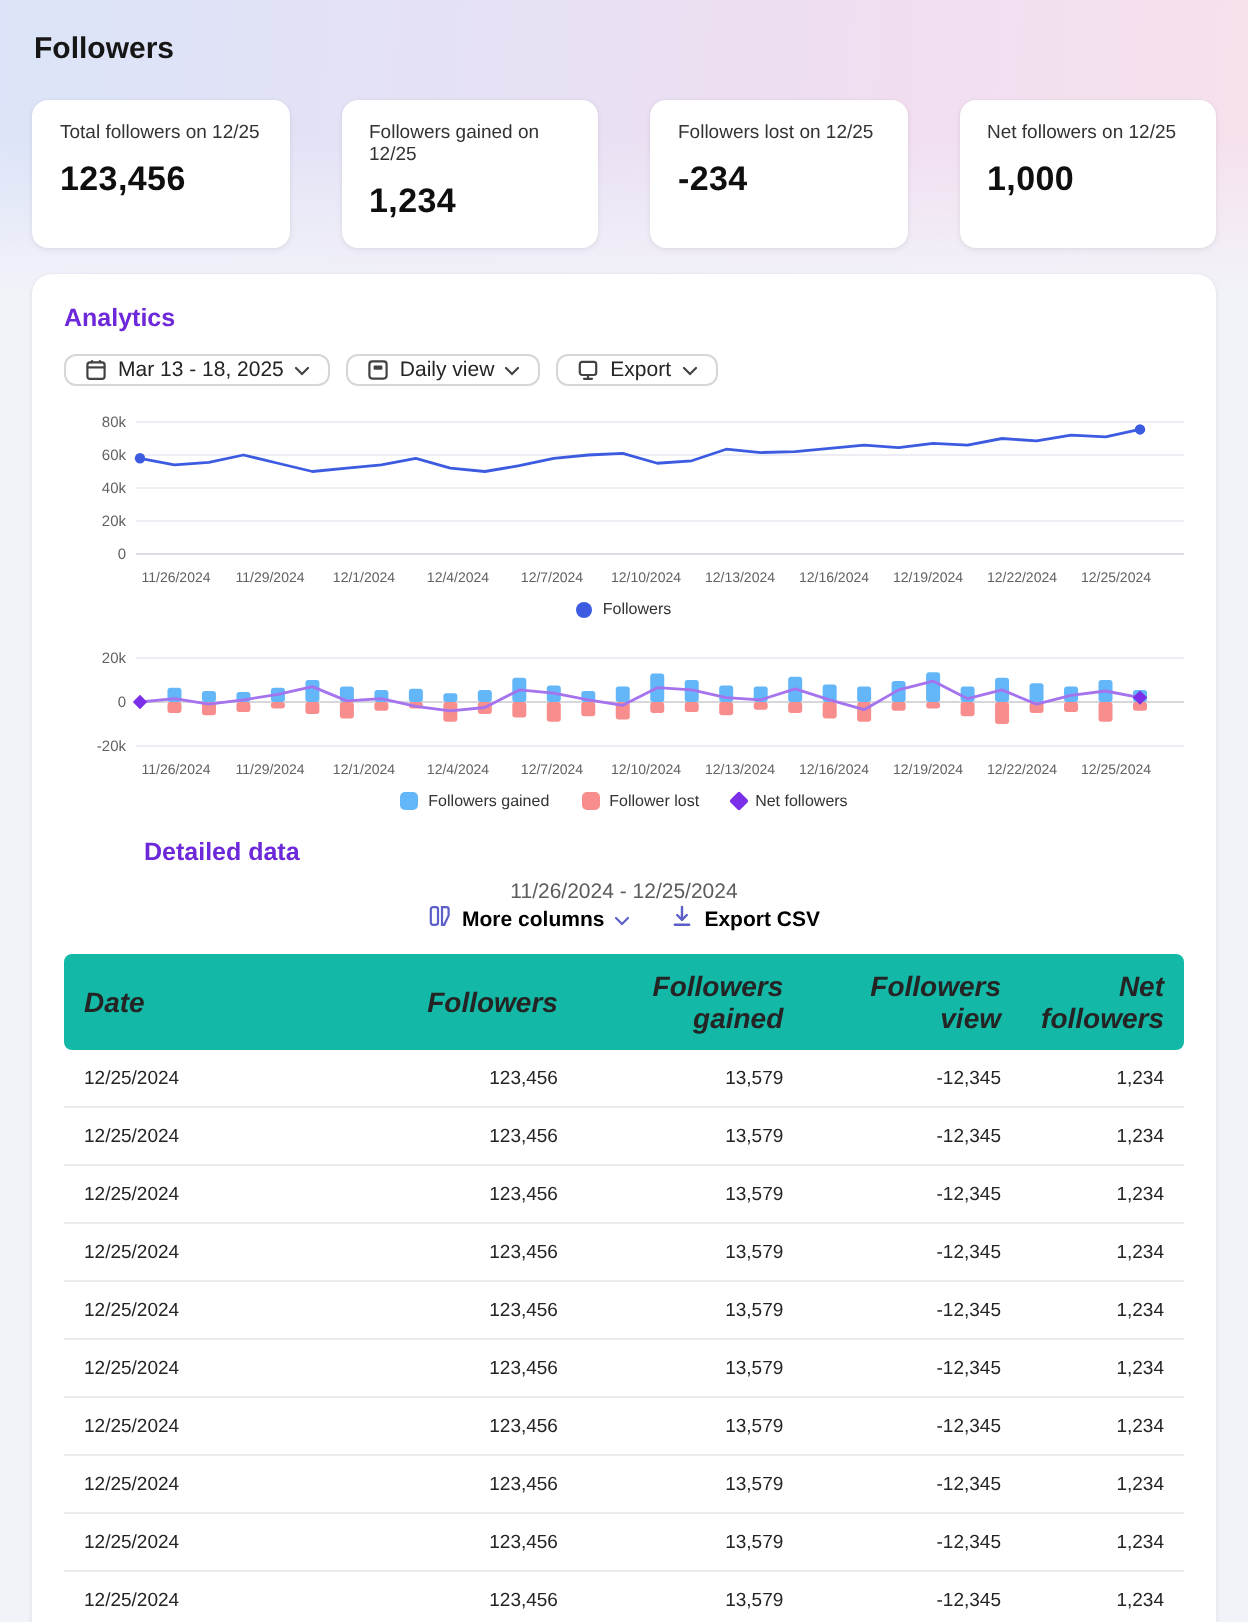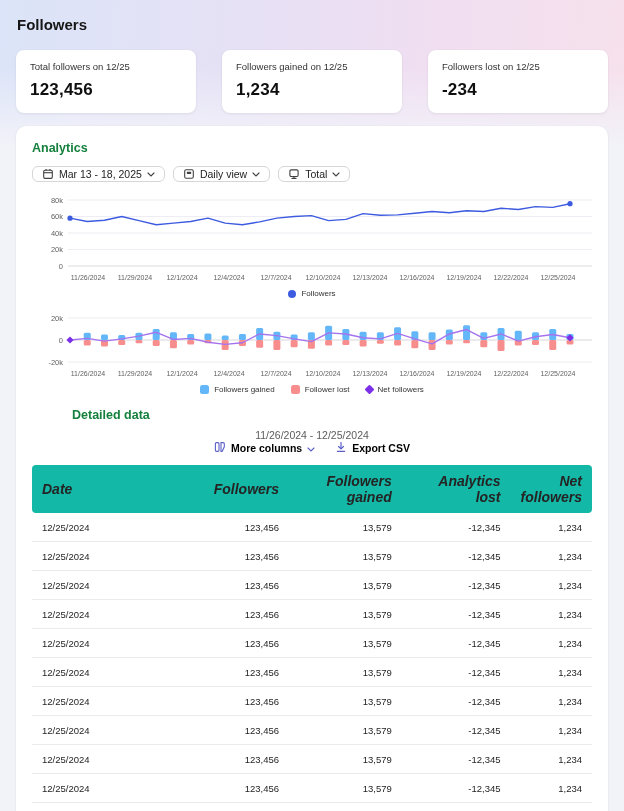--- a/index.html
+++ b/index.html
@@ -27,21 +27,21 @@
     box-shadow:0 1px 3px rgba(0,0,0,.07), 0 0 1px rgba(0,0,0,.05);
   }
   .stat-label { font-size:9.5px; color:#333; }
   .stat-value { font-size:17px; font-weight:700; color:#0f0f0f; margin-top:8px; letter-spacing:.2px; }
 
   .main-card {
     margin-top:13px; background:#fff; border-radius:10px;
     padding:15px 16px 16px;
     box-shadow:0 1px 3px rgba(0,0,0,.07), 0 0 1px rgba(0,0,0,.05);
   }
-  .section-title { font-size:12.5px; font-weight:700; color:#15803d; }
+  .section-title { font-size:12.5px; font-weight:700; color:#6d28d9; }
 
   .filters { display:flex; gap:8px; margin:11px 0 12px; }
   .filter-btn {
     display:inline-flex; align-items:center; gap:5px; height:16px; padding:0 9px;
     border:1px solid #d6d6d6; border-radius:6px; background:#fff;
     font-size:10.5px; color:#242424; cursor:pointer;
   }
   .filter-btn svg { display:block; }
 
   .chart-wrap { margin-top:4px; }
@@ -100,20 +100,24 @@
       <div class="stat-value">123,456</div>
     </div>
     <div class="stat-card">
       <div class="stat-label">Followers gained on 12/25</div>
       <div class="stat-value">1,234</div>
     </div>
     <div class="stat-card">
       <div class="stat-label">Followers lost on 12/25</div>
       <div class="stat-value">-234</div>
     </div>
+    <div class="stat-card">
+      <div class="stat-label">Net followers on 12/25</div>
+      <div class="stat-value">1,000</div>
+    </div>
   </div>
 
   <div class="main-card">
 
     <div class="section-title">Analytics</div>
 
     <div class="filters">
       <button class="filter-btn">
         <span>
           <svg width="12" height="12" viewBox="0 0 12 12" fill="none" stroke="#424242" stroke-width="1.1">
@@ -145,21 +149,21 @@
         </span>
       </button>
       <button class="filter-btn">
         <span>
           <svg width="12" height="12" viewBox="0 0 12 12" fill="none" stroke="#424242" stroke-width="1.1">
             <rect x="1.9" y="1.9" width="8.2" height="6.6" rx="1.2"></rect>
             <line x1="6" y1="8.5" x2="6" y2="10"></line>
             <line x1="4" y1="10.4" x2="8" y2="10.4" stroke-linecap="round"></line>
           </svg>
         </span>
-        <span>Total</span>
+        <span>Export</span>
         <span>
           <svg width="8" height="5" viewBox="0 0 8 5" fill="none" stroke="#424242" stroke-width="1.1" stroke-linecap="round">
               <path d="M1 1 L4 4 L7 1"></path>
             </svg>
         </span>
       </button>
     </div>
 
     <div class="chart-wrap">
       <svg id="line-chart" width="560" height="92" viewBox="0 0 560 92">
@@ -331,21 +335,21 @@
           <col style="width:110px">
           <col style="width:114px">
           <col style="width:110px">
           <col style="width:74px">
         </colgroup>
       <thead>
         <tr>
           <th>Date</th>
           <th>Followers</th>
           <th>Followers gained</th>
-          <th>Analytics lost</th>
+          <th>Followers view</th>
           <th>Net followers</th>
         </tr>
       </thead>
       <tbody id="table-body">
           <tr>
             <td>12/25/2024</td>
             <td>123,456</td>
             <td>13,579</td>
             <td>-12,345</td>
             <td>1,234</td>

